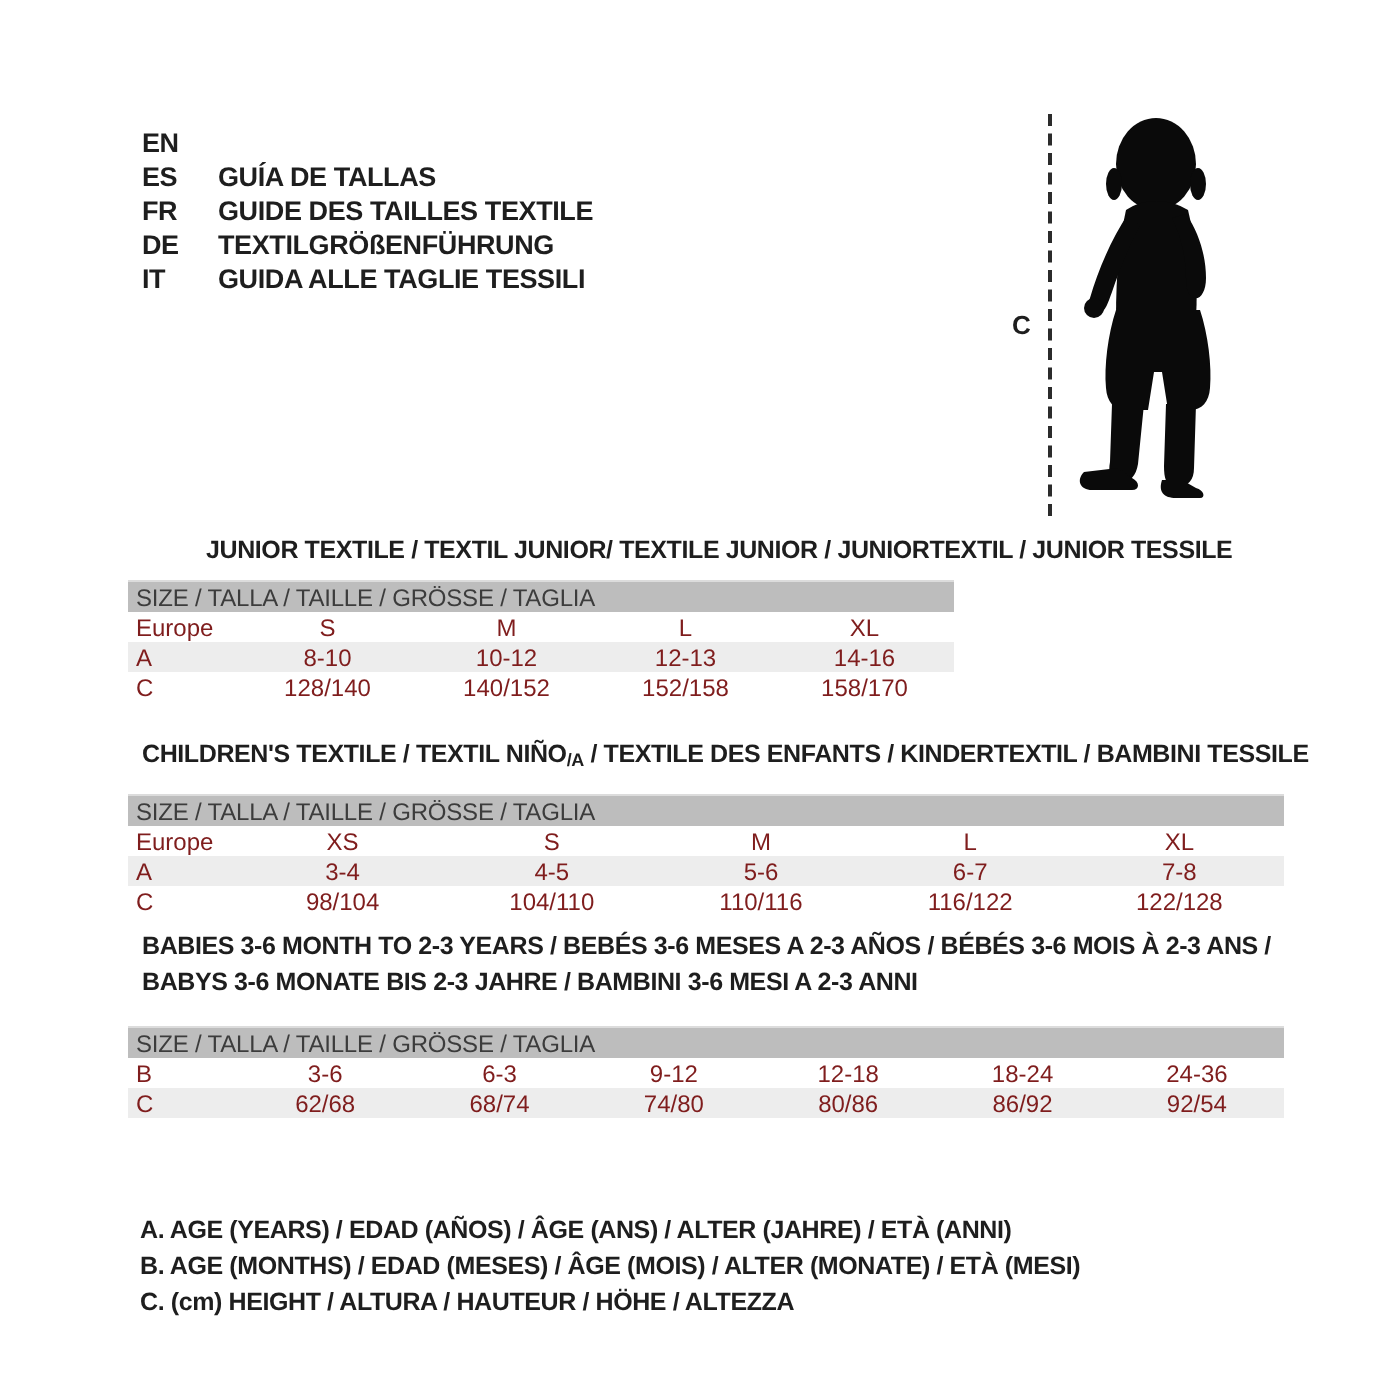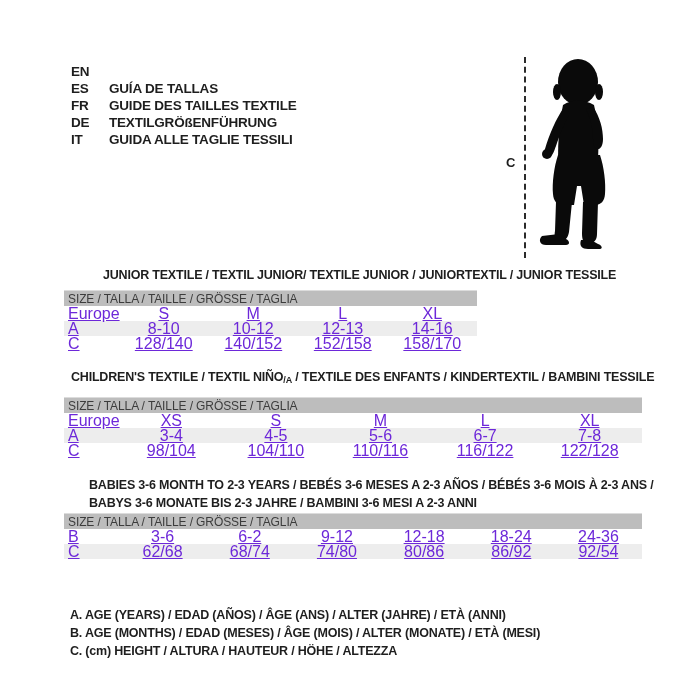--- a/index.html
+++ b/index.html
@@ -15,32 +15,32 @@
   
   .figure { position:absolute; left:505px; top:55px; width:135px; height:212px; }
   .measure-c { position:absolute; left:1px; top:100px; font-weight:700; font-size:13px; }
   .dash-line { position:absolute; left:19px; top:2px; height:201px; width:0; border-left:2px dashed #2b2b2b; }
   .figure svg { position:absolute; left:27px; top:0; }
   
   .sec-title { position:absolute; left:71px; font-weight:700; font-size:12.5px; letter-spacing:-0.2px; white-space:nowrap; line-height:18px; }
   .sec-title .sub { font-size:9px; vertical-align:-2px; }
   #sec1-title { top:266px;margin-left:32px; }
   #sec2-title { top:368px; }
-  #sec3-title { top:476px;margin-left:18px; }
+  #sec3-title { top:464px; }
   
   .gtable { position:absolute; left:64px; }
   #table-junior   { top:290px; width:413px; }
   #table-children { top:397px; width:578px; }
   #table-babies   { top:513px; width:578px; }
   .size-bar {
     height:16px; background:#bdbdbd; border-top:1px solid #dcdcdc;
     display:flex; align-items:center; padding-left:4px; box-sizing:border-box;
     font-size:12px; color:#3c3c3c; letter-spacing:-0.1px;
   }
-  .trow { height:15px; display:flex; align-items:center; font-size:16px; color:#6d28d9;text-decoration:underline; }
+  .trow { height:15px; display:flex; align-items:center; font-size:12px; color:#7f1d1d; }
   .trow.shaded { background:#ededed; }
   .trow .lbl { width:55px; padding-left:4px; box-sizing:border-box; }
   .trow .cell { flex:1; text-align:center; }
   
   .footnotes { position:absolute; left:70px; top:606px; }
   .footnote { font-weight:700; font-size:12.5px; letter-spacing:-0.2px; line-height:18px; white-space:nowrap; }
 </style>
 </head>
 <body>
 
@@ -150,21 +150,21 @@
 
   <div class="sec-title" id="sec3-title">
     <span>BABIES 3-6 MONTH TO 2-3 YEARS / BEBÉS 3-6 MESES A 2-3 AÑOS / BÉBÉS 3-6 MOIS À 2-3 ANS /</span>
     <div>BABYS 3-6 MONATE BIS 2-3 JAHRE / BAMBINI 3-6 MESI A 2-3 ANNI</div>
   </div>
   <div class="gtable" id="table-babies">
     <div class="size-bar">SIZE / TALLA / TAILLE / GRÖSSE / TAGLIA</div>
     <div class="trow">
       <span class="lbl">B</span>
       <span class="cell">3-6</span>
-      <span class="cell">6-2</span>
+      <span class="cell">6-3</span>
       <span class="cell">9-12</span>
       <span class="cell">12-18</span>
       <span class="cell">18-24</span>
       <span class="cell">24-36</span>
     </div>
     <div class="trow shaded">
       <span class="lbl">C</span>
       <span class="cell">62/68</span>
       <span class="cell">68/74</span>
       <span class="cell">74/80</span>

